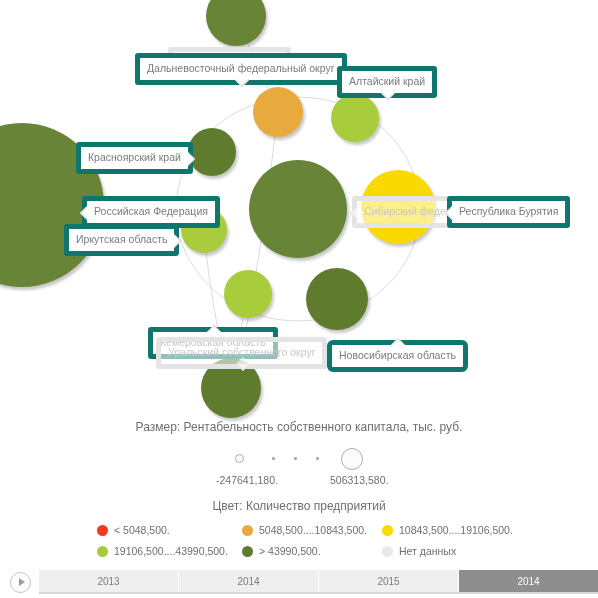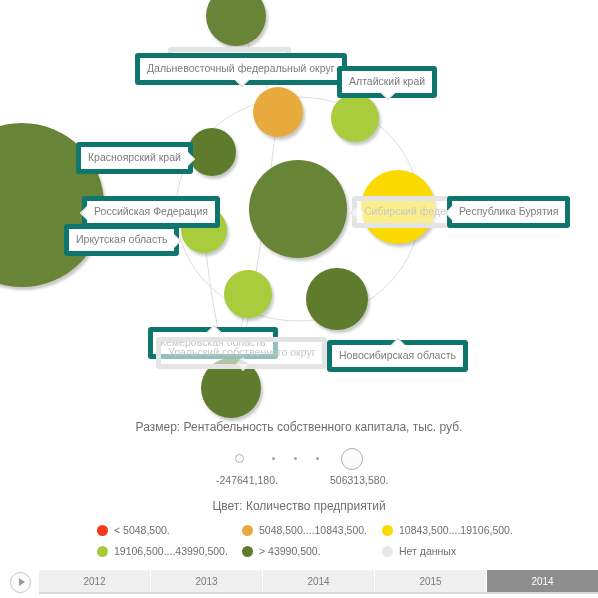--- a/index.html
+++ b/index.html
@@ -275,21 +275,21 @@
   <div class="callout" style="left:148px; top:327px;">
     <span class="notch top"></span>
     <span>Кемеровская область</span>
   </div>
 
   <div class="callout faded" style="left:156px; top:337px;">
     <span class="notch bottom"></span>
     <span>Уральский собственного округ</span>
   </div>
 
-  <div class="callout" style="left:327px; top:340px;">
+  <div class="callout" style="left:327px; top:340px;border-radius:6px;">
     <span class="notch top"></span>
     <span>Новосибирская область</span>
   </div>
 </div>
 
 <div id="legend-area">
 
   <p class="legend-title" id="size-legend-title">Размер: Рентабельность собственного капитала, тыс. руб.</p>
 
   <div id="size-legend-row">
@@ -333,19 +333,18 @@
       <span class="color-text">Нет данных</span>
     </div>
   </div>
 </div>
 
 <div id="timeline">
   <div id="play-button">
     <span class="tri"></span>
   </div>
   <div id="year-track">
-    <div class="year-cell">2012</div>
     <div class="year-cell">2013</div>
     <div class="year-cell">2014</div>
     <div class="year-cell">2015</div>
     <div class="year-cell selected">2014</div>
   </div>
 </div>
 
 </body></html>

